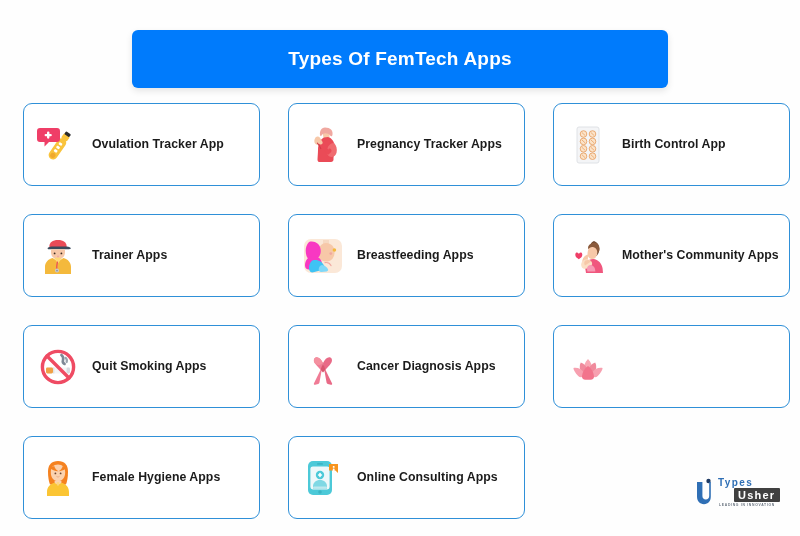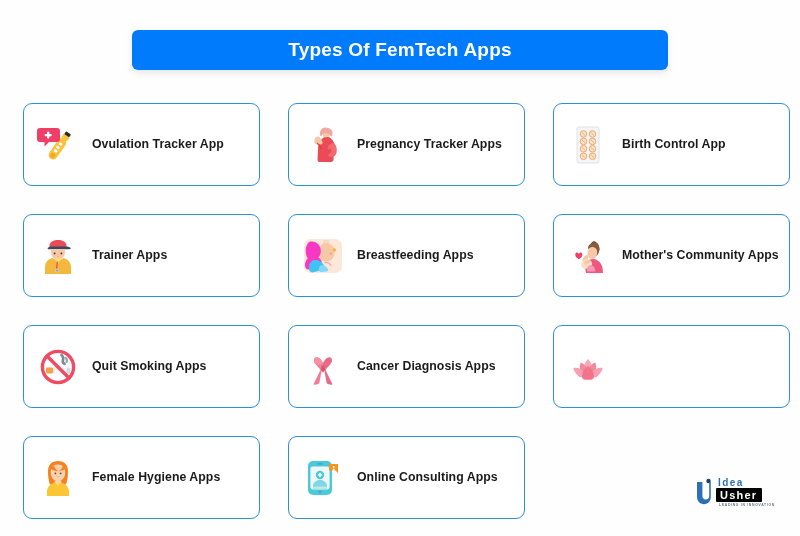--- a/index.html
+++ b/index.html
@@ -20,21 +20,21 @@
     inset: 0;
     background: #fefefe;
   }
 
   
   .header-bar {
     position: absolute;
     left: 132px;
     top: 30px;
     width: 536px;
-    height: 40px;
+    height: 58px;
     background: #007bfc;
     border-radius: 6px;
     box-shadow: 0 3px 7px rgba(0,0,0,0.10);
     display: flex;
     align-items: center;
     justify-content: center;
   }
   .header-title {
     color: #ffffff;
     font-size: 19px;
@@ -103,23 +103,23 @@
     position: absolute;
     left: 24px;
     top: 1px;
     font-size: 10px;
     font-weight: bold;
     color: #2f6fb5;
     letter-spacing: 1.4px;
   }
   .logo-usher {
     position: absolute;
-    left: 22px;
+    left: 40px;
     top: 12px;
-    background: #000000;
+    background: #404040;
     color: #ffffff;
     font-size: 11px;
     font-weight: bold;
     letter-spacing: 1.2px;
     padding: 1px 5px 1px 4px;
     border-radius: 1px;
   }
   .logo-tagline {
     position: absolute;
     left: 25px;
@@ -344,18 +344,18 @@
 
   </div>
 
   <div class="logo">
     <span class="logo-u">
       <svg viewBox="0 0 20 28">
         <circle cx="14.5" cy="3" r="2.2" fill="#1f3a63"></circle>
         <path d="M3 4 h5.4 v14 c0 2.2 1.4 3.6 3.4 3.6 c2 0 3.4 -1.4 3.4 -3.6 V4 h1.6 v14.6 c0 4.6 -2.6 7.6 -6.8 7.6 c-4.2 0 -7 -3 -7 -7.6 z" fill="#2f6fb5"></path>
       </svg>
     </span>
-    <span class="logo-idea">Idea</span>
+    <span class="logo-idea">Types</span>
     <span class="logo-usher">Usher</span>
     <span class="logo-tagline">LEADING IN INNOVATION</span>
   </div>
 
 </div>
 
 </body></html>

